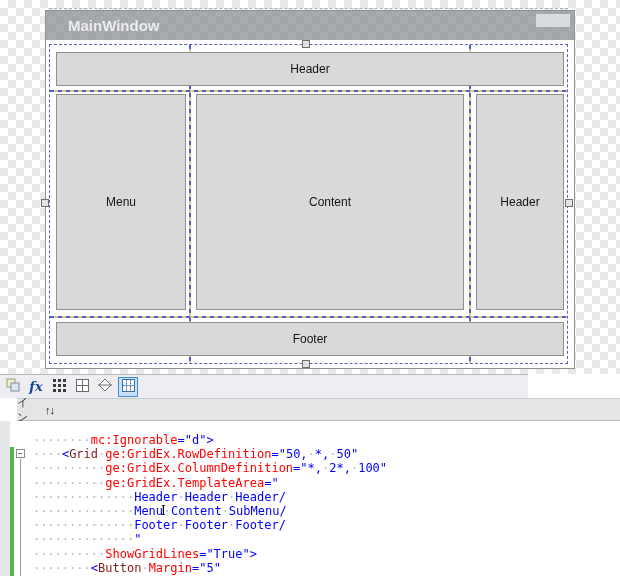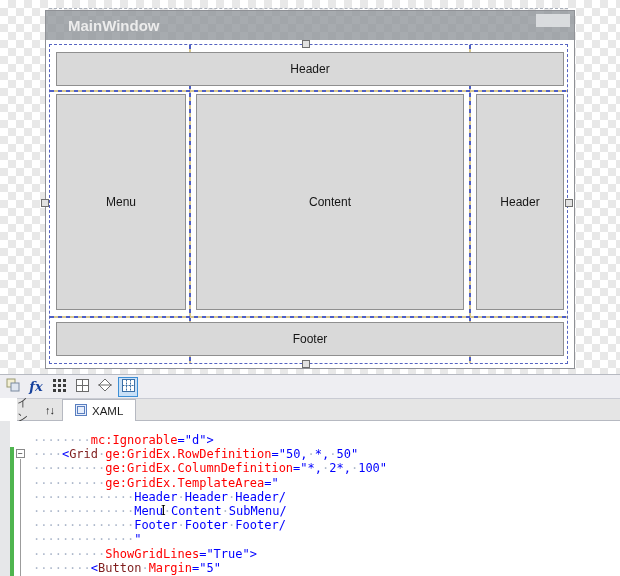--- a/index.html
+++ b/index.html
@@ -45,21 +45,21 @@
   .gl.h1{top:90px;}   .gl.h2{top:316px;}
   .sel-adorner{position:absolute;left:49px;top:44px;width:519px;height:320px;
     border:1px dashed #5563c1;box-sizing:border-box;z-index:4;pointer-events:none;}
   .handle{position:absolute;width:8px;height:8px;background:#e2e2e2;
     border:1px solid #6f6f6f;box-sizing:border-box;z-index:6;}
   .handle.top{left:302px;top:40px;}
   .handle.bottom{left:302px;top:360px;}
   .handle.left{left:41px;top:199px;}
   .handle.right{left:565px;top:199px;}
   
-  #toolbar{position:absolute;left:0;top:374px;width:620px;height:24px;
+  #toolbar{position:absolute;left:0;top:374px;width:528px;height:24px;
     background:#eeeef2;border-top:1px solid #b6b9c1;box-sizing:border-box;
     display:flex;align-items:center;gap:3px;padding-left:3px;}
   .tbtn{width:20px;height:20px;display:flex;align-items:center;justify-content:center;
     box-sizing:border-box;}
   .tbtn.selected{background:#c9e0f7;border:1px solid #3d8fd6;}
   .fx-label{font-family:"DejaVu Serif",serif;font-style:italic;font-weight:bold;
     color:#15409c;font-size:13px;line-height:13px;}
   
   #tabstrip{position:absolute;left:17px;top:398px;width:620px;height:23px;
     background:#e5e5e5;border-top:1px solid #c9cbd3;border-bottom:1px solid #b6b9c1;
@@ -173,29 +173,20 @@
         <line x1="8.5" y1="0.5" x2="8.5" y2="12.5" stroke="#3a6ea5" stroke-dasharray="2 1"></line>
         <line x1="0.5" y1="6.5" x2="12.5" y2="6.5" stroke="#3a6ea5" stroke-dasharray="2 1"></line>
       </svg>
     </span>
   </div>
 </div>
 
 <div id="tabstrip">
   <span class="design-partial">イン</span>
   <span class="swap-glyph">↑↓</span>
-  <div class="tab-xaml">
-    <span>
-      <svg width="12" height="12" viewBox="0 0 12 12">
-        <rect x="0.5" y="0.5" width="11" height="11" fill="#e7eefb" stroke="#5a7fc0"></rect>
-        <rect x="2.5" y="2.5" width="7" height="7" fill="none" stroke="#5a7fc0"></rect>
-      </svg>
-    </span>
-    <span>XAML</span>
-  </div>
 </div>
 
 <div id="editor">
   <div class="glyphmargin"></div>
   <div class="changebar"></div>
   <div class="foldline"></div>
   <div class="foldbox">−</div>
   <div class="code"><div class="code-line"><span class="tk-ws">········</span><span class="tk-attr">mc:Ignorable</span><span class="tk-val">="d"&gt;</span></div><div class="code-line"><span class="tk-ws">····</span><span class="tk-val">&lt;</span><span class="tk-elem">Grid</span><span class="tk-ws">·</span><span class="tk-attr">ge:GridEx.RowDefinition</span><span class="tk-val">="50,</span><span class="tk-ws">·</span><span class="tk-val">*,</span><span class="tk-ws">·</span><span class="tk-val">50"</span></div><div class="code-line"><span class="tk-ws">··········</span><span class="tk-attr">ge:GridEx.ColumnDefinition</span><span class="tk-val">="*,</span><span class="tk-ws">·</span><span class="tk-val">2*,</span><span class="tk-ws">·</span><span class="tk-val">100"</span></div><div class="code-line"><span class="tk-ws">··········</span><span class="tk-attr">ge:GridEx.TemplateArea</span><span class="tk-val">="</span></div><div class="code-line"><span class="tk-ws">··············</span><span class="tk-val">Header</span><span class="tk-ws">·</span><span class="tk-val">Header</span><span class="tk-ws">·</span><span class="tk-val">Header/</span></div><div class="code-line"><span class="tk-ws">··············</span><span class="tk-val">Menu</span><span class="tk-caret">I</span><span class="tk-ws">·</span><span class="tk-val">Content</span><span class="tk-ws">·</span><span class="tk-val">SubMenu/</span></div><div class="code-line"><span class="tk-ws">··············</span><span class="tk-val">Footer</span><span class="tk-ws">·</span><span class="tk-val">Footer</span><span class="tk-ws">·</span><span class="tk-val">Footer/</span></div><div class="code-line"><span class="tk-ws">··············</span><span class="tk-val">"</span></div><div class="code-line"><span class="tk-ws">··········</span><span class="tk-attr">ShowGridLines</span><span class="tk-val">="True"&gt;</span></div><div class="code-line"><span class="tk-ws">········</span><span class="tk-val">&lt;</span><span class="tk-elem">Button</span><span class="tk-ws">·</span><span class="tk-attr">Margin</span><span class="tk-val">="5"</span></div></div>
 </div>
 

